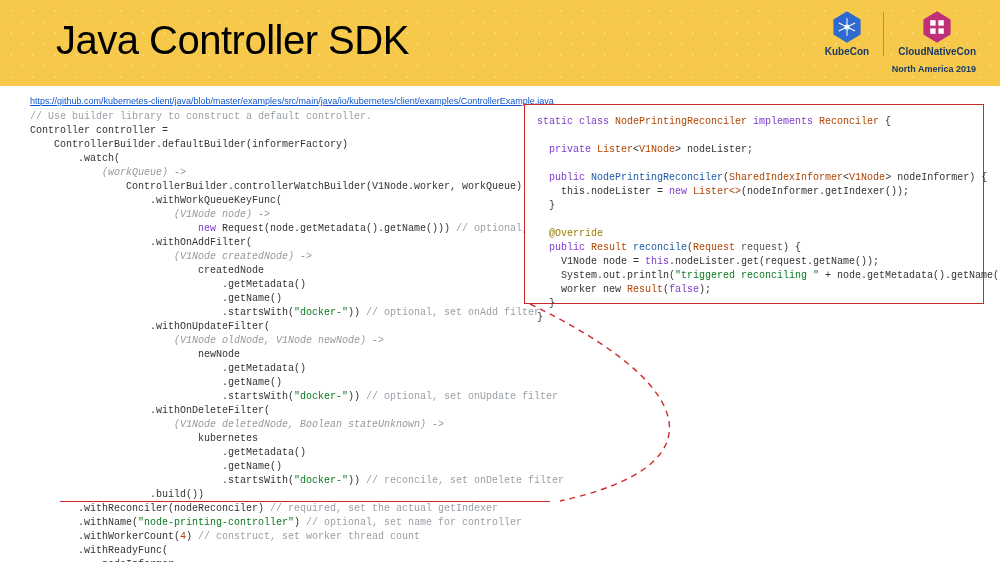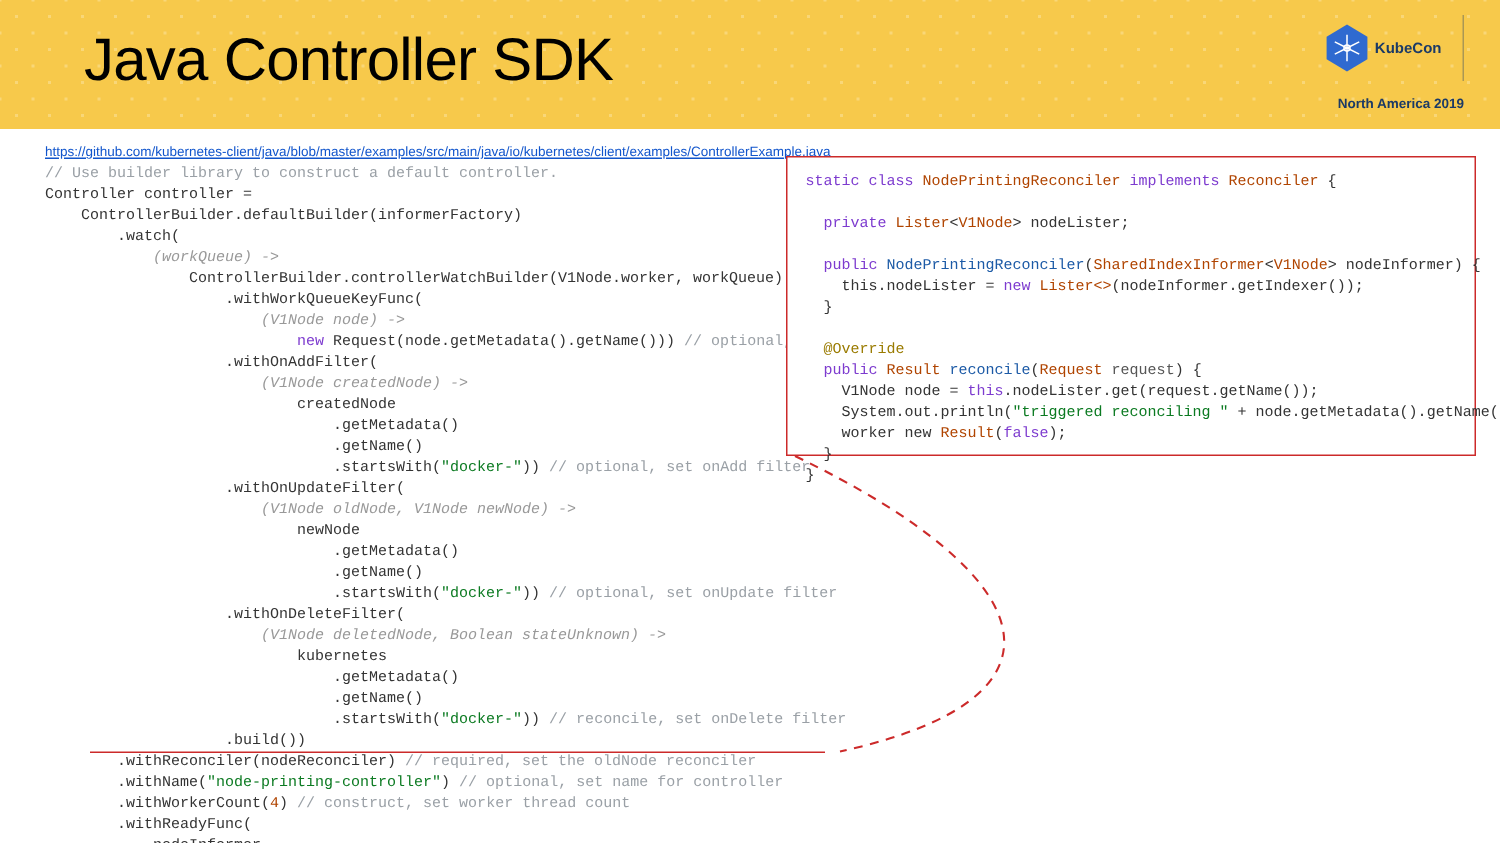--- a/index.html
+++ b/index.html
@@ -38,21 +38,21 @@
     margin-left: 20px;
   }
   .logos {
     position: absolute;
     right: 24px;
     top: 10px;
     display: flex;
     align-items: center;
     gap: 14px;
   }
-  .logo-col { display:flex; flex-direction:row; align-items:center; gap:2px; }
+  .logo-col { display:flex; flex-direction:column; align-items:center; gap:2px; }
   .logo-col .lbl { font-size: 10px; font-weight:700; color:#1b3a66; }
   .vdiv { width:1px; height:44px; background:rgba(27,58,102,0.35); }
   .kube-hex, .cn-hex { width:34px; height:34px; }
   .subevent {
     position:absolute;
     right: 24px;
     top: 64px;
     font-size: 9px;
     color:#1b3a66;
     font-weight:600;
@@ -148,20 +148,32 @@
             <line x1="50" y1="50" x2="74" y2="38"></line>
             <line x1="50" y1="50" x2="74" y2="62"></line>
             <line x1="50" y1="50" x2="50" y2="76"></line>
             <line x1="50" y1="50" x2="26" y2="62"></line>
             <line x1="50" y1="50" x2="26" y2="38"></line>
           </g>
         </svg>
         <div class="lbl">KubeCon</div>
       </div>
       <div class="vdiv"></div>
+      <div class="logo-col">
+        <svg class="cn-hex" viewBox="0 0 100 100">
+          <polygon points="50,4 90,28 90,72 50,96 10,72 10,28" fill="#c0307a"></polygon>
+          <g fill="#fff">
+            <rect x="30" y="30" width="16" height="16"></rect>
+            <rect x="54" y="30" width="16" height="16"></rect>
+            <rect x="30" y="54" width="16" height="16"></rect>
+            <rect x="54" y="54" width="16" height="16"></rect>
+          </g>
+        </svg>
+        <div class="lbl">CloudNativeCon</div>
+      </div>
     </div>
     <div class="subevent">North America 2019</div>
   </div>
 
   <div class="body">
 
     <a class="github-link">https://github.com/kubernetes-client/java/blob/master/examples/src/main/java/io/kubernetes/client/examples/ControllerExample.java</a>
 
     <div class="left-code"><span class="c">// Use builder library to construct a default controller.</span>
 <span>Controller controller =</span>
@@ -184,21 +196,21 @@
 <span>                                .getMetadata()</span>
 <span>                                .getName()</span>
 <span>                                .startsWith(<span class="str">"docker-"</span>))</span><span class="c"> // optional, set onUpdate filter</span>
 <span>                    .withOnDeleteFilter(</span>
 <span class="arrow">                        (V1Node deletedNode, Boolean stateUnknown) -&gt;</span>
 <span>                            kubernetes</span>
 <span>                                .getMetadata()</span>
 <span>                                .getName()</span>
 <span>                                .startsWith(<span class="str">"docker-"</span>))</span><span class="c"> // reconcile, set onDelete filter</span>
 <span>                    .build())</span>
-<span>        .withReconciler(nodeReconciler)</span><span class="c"> // required, set the oldNode reconciler</span>
+<span>        .withReconciler(nodeReconciler)</span><span class="c"> // required, set the actual getIndexer</span>
 <span>        .withName(<span class="str">"node-printing-controller"</span>)</span><span class="c"> // optional, set name for controller</span>
 <span>        .withWorkerCount(<span class="typ">4</span>)</span><span class="c"> // construct, set worker thread count</span>
 <span>        .withReadyFunc(</span>
 <span>            nodeInformer</span>
 
 </div>
 
     <div class="underline-red"></div>
 
     <div class="right-box"><span class="kw">static class </span><span class="typ">NodePrintingReconciler</span><span class="kw"> implements </span><span class="typ">Reconciler</span><span> {</span>

